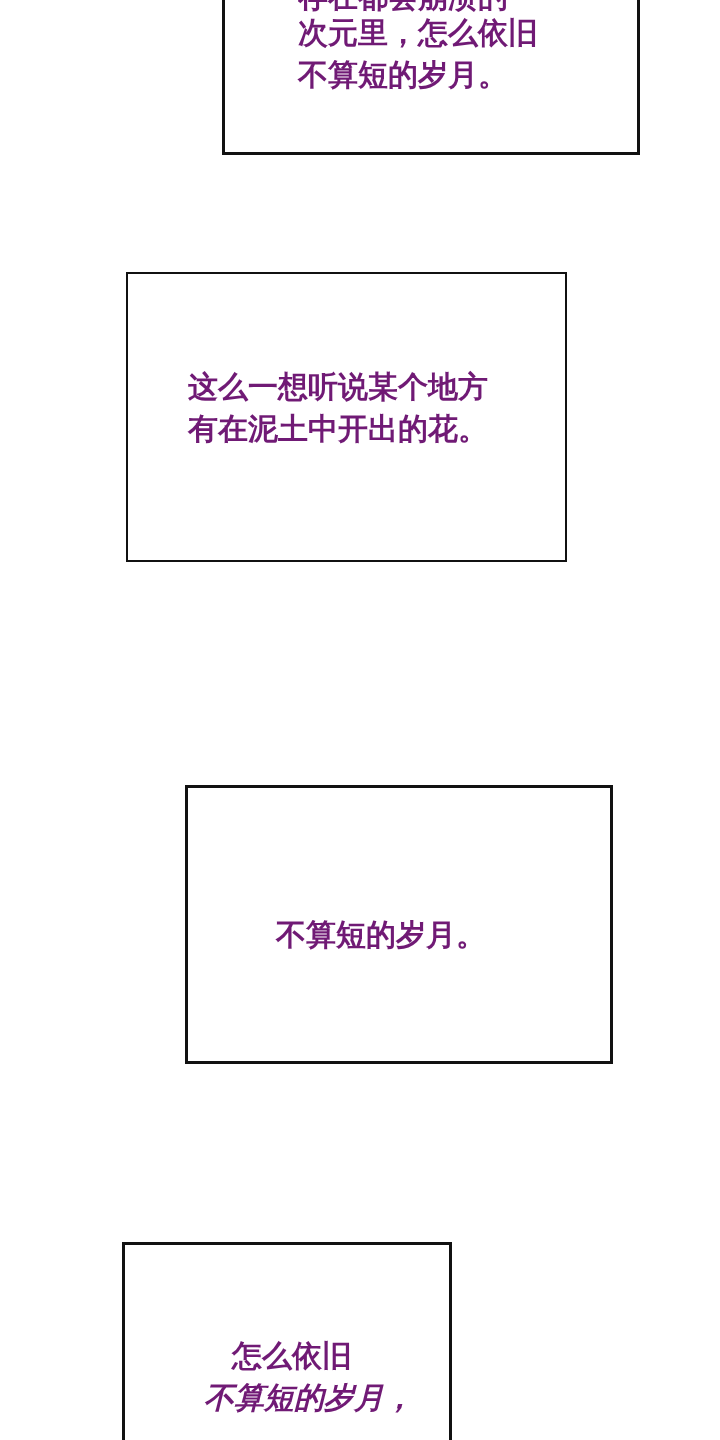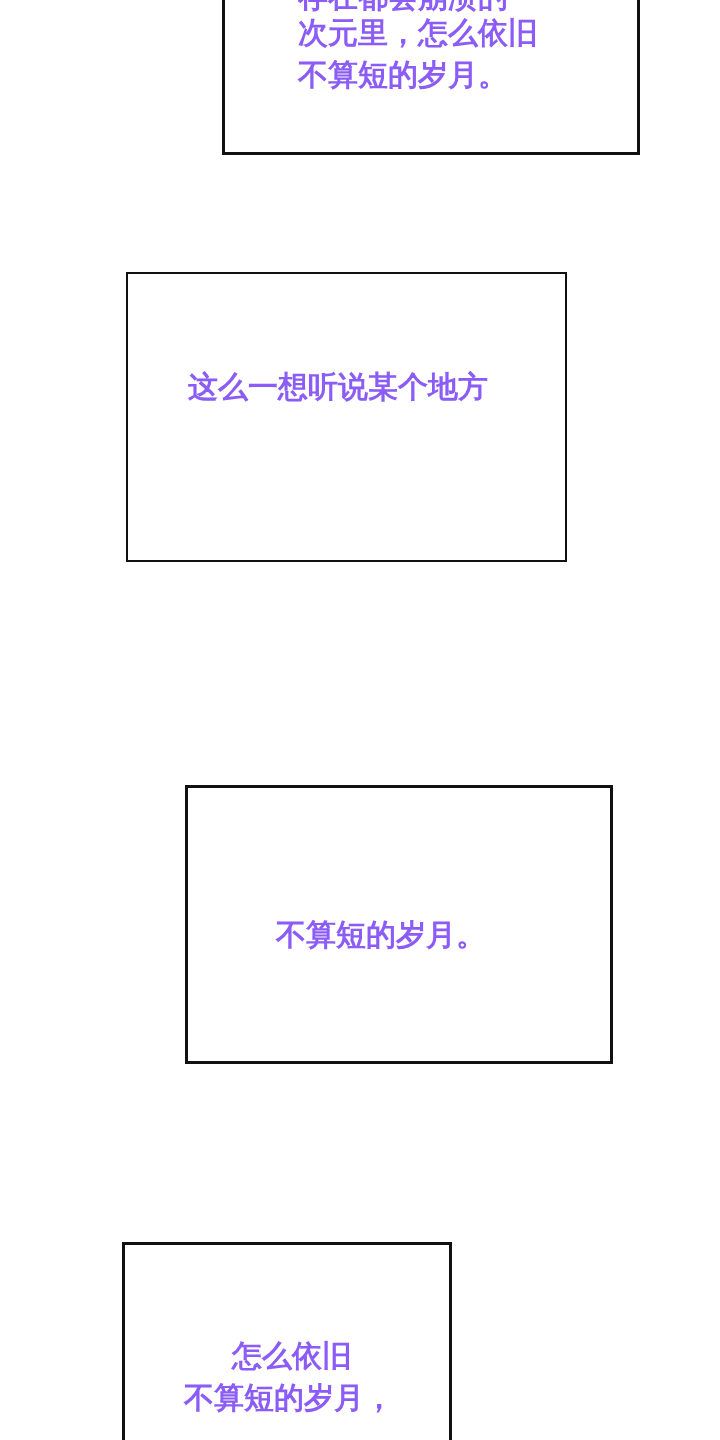--- a/index.html
+++ b/index.html
@@ -1,42 +1,43 @@
 <!DOCTYPE html>
 <html><head>
 <meta charset="utf-8">
 <style>
   html, body { margin: 0; padding: 0; background: #ffffff; }
   body { width: 720px; height: 1440px; position: relative; overflow: hidden;
          font-family: "DejaVu Sans", "Liberation Sans", sans-serif; }
   .panel { position: absolute; background: #ffffff; border: 3px solid #111111; box-sizing: border-box; }
-  .caption { position: absolute; color: #8b5cf6; font-weight: bold; font-size: 30px; line-height: 42px; white-space: nowrap; }
+  .caption { position: absolute; color: #701a75; font-weight: bold; font-size: 30px; line-height: 42px; white-space: nowrap; }
   .line { display: block; }
   .clip-line { display: block; height: 18px; overflow: hidden; line-height: 18px; }
   .clip-line span { display: block; margin-top: -24px; line-height: 42px; }
 </style>
 </head>
 <body>
 
 <div class="panel" style="left:222px; top:-10px; width:418px; height:165px;"></div>
 <div class="caption" style="left:298px; top:0px; text-align:left;">
   <span class="clip-line">
       <span>存在都会崩溃的</span>
     </span>
   <span class="line" style="margin-top:-6px;">次元里，怎么依旧</span>
   <span class="line">不算短的岁月。</span>
 </div>
 
 <div class="panel" style="left:126px; top:272px; width:441px; height:290px; border-width:2px;"></div>
 <div class="caption" style="left:188px; top:366px;">
   <span class="line">这么一想听说某个地方</span>
+  <span class="line">有在泥土中开出的花。</span>
 </div>
 
 <div class="panel" style="left:185px; top:785px; width:428px; height:279px;"></div>
 <div class="caption" style="left:276px; top:914px;">
   <span class="line">不算短的岁月。</span>
 </div>
 
 <div class="panel" style="left:122px; top:1242px; width:330px; height:220px;"></div>
 <div class="caption" style="left:164px; top:1335px; text-align:center; width:250px;">
   <span class="line" style="text-align:center; padding-left:6px;">怎么依旧</span>
-  <span class="line" style="text-align:center;">不算短的岁月，</span>
+  <span class="line" style="text-align:right;font-style:italic;">不算短的岁月，</span>
 </div>
 
 </body></html>

